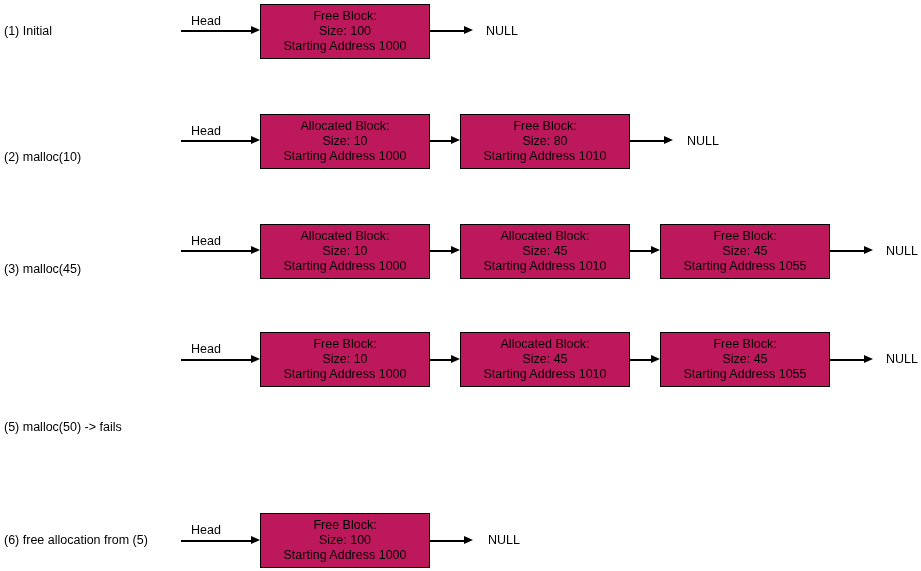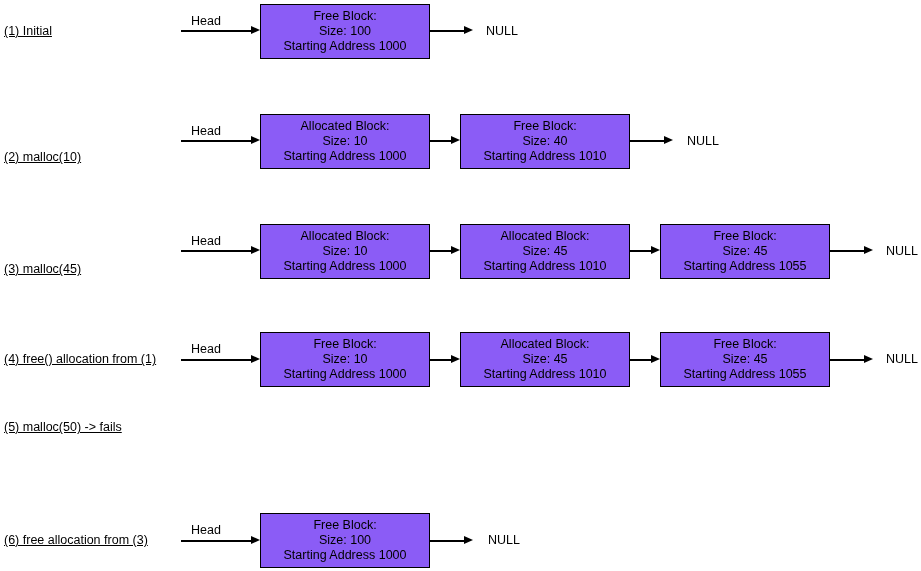--- a/index.html
+++ b/index.html
@@ -2,38 +2,38 @@
 <html><head>
 <meta charset="utf-8">
 <style>
   html,body { margin:0; padding:0; background:#ffffff; }
   .canvas {
     position:relative; width:921px; height:571px; background:#ffffff;
     font-family:"Liberation Sans", sans-serif; font-size:12.5px; color:#000000;
     overflow:hidden;
   }
   .step-label {
-    position:absolute; left:4px; white-space:nowrap; line-height:14px;text-decoration:underline;
+    position:absolute; left:4px; white-space:nowrap; line-height:14px;
   }
   .head-label {
     position:absolute; width:44px; text-align:center; line-height:13px; white-space:nowrap;
   }
   .arrow {
     position:absolute; height:1.5px; background:#000000;
   }
   .arrow::after {
     content:""; position:absolute; right:-9px; top:-3.75px;
     width:0; height:0;
     border-left:9px solid #000000;
     border-top:4.5px solid transparent;
     border-bottom:4.5px solid transparent;
   }
   .node {
     position:absolute; width:170px; height:55px; box-sizing:border-box;
-    border:1.5px solid #000000; background:#8b5cf6;
+    border:1.5px solid #000000; background:#be185d;
     display:flex; flex-direction:column; justify-content:center; align-items:center;
     text-align:center; line-height:15px; white-space:nowrap;
   }
   .null-label {
     position:absolute; white-space:nowrap; line-height:14px;
   }
 </style>
 </head>
 <body>
 
@@ -54,21 +54,21 @@
   <div class="head-label" style="left:184px; top:125px">Head</div>
   <div class="arrow" style="left:181px; top:140px; width:70px"></div>
   <div class="node" style="left:260px; top:114px">
     <div>Allocated Block:</div>
     <div>Size: 10</div>
     <div>Starting Address 1000</div>
   </div>
   <div class="arrow" style="left:430px; top:140px; width:21px"></div>
   <div class="node" style="left:460px; top:114px">
     <div>Free Block:</div>
-    <div>Size: 40</div>
+    <div>Size: 80</div>
     <div>Starting Address 1010</div>
   </div>
   <div class="arrow" style="left:630px; top:140px; width:34px"></div>
   <div class="null-label" style="left:687px; top:134px">NULL</div>
 
   <div class="step-label" style="top:262px">(3) malloc(45)</div>
   <div class="head-label" style="left:184px; top:235px">Head</div>
   <div class="arrow" style="left:181px; top:250px; width:70px"></div>
   <div class="node" style="left:260px; top:224px">
     <div>Allocated Block:</div>
@@ -83,21 +83,20 @@
   </div>
   <div class="arrow" style="left:630px; top:250px; width:21px"></div>
   <div class="node" style="left:660px; top:224px">
     <div>Free Block:</div>
     <div>Size: 45</div>
     <div>Starting Address 1055</div>
   </div>
   <div class="arrow" style="left:830px; top:250px; width:34px"></div>
   <div class="null-label" style="left:886px; top:244px">NULL</div>
 
-  <div class="step-label" style="top:352px">(4) free() allocation from (1)</div>
   <div class="head-label" style="left:184px; top:343px">Head</div>
   <div class="arrow" style="left:181px; top:359px; width:70px"></div>
   <div class="node" style="left:260px; top:332px">
     <div>Free Block:</div>
     <div>Size: 10</div>
     <div>Starting Address 1000</div>
   </div>
   <div class="arrow" style="left:430px; top:359px; width:21px"></div>
   <div class="node" style="left:460px; top:332px">
     <div>Allocated Block:</div>
@@ -108,21 +107,21 @@
   <div class="node" style="left:660px; top:332px">
     <div>Free Block:</div>
     <div>Size: 45</div>
     <div>Starting Address 1055</div>
   </div>
   <div class="arrow" style="left:830px; top:359px; width:34px"></div>
   <div class="null-label" style="left:886px; top:352px">NULL</div>
 
   <div class="step-label" style="top:420px">(5) malloc(50) -&gt; fails</div>
 
-  <div class="step-label" style="top:533px">(6) free allocation from (3)</div>
+  <div class="step-label" style="top:533px">(6) free allocation from (5)</div>
   <div class="head-label" style="left:184px; top:524px">Head</div>
   <div class="arrow" style="left:181px; top:540px; width:70px"></div>
   <div class="node" style="left:260px; top:513px">
     <div>Free Block:</div>
     <div>Size: 100</div>
     <div>Starting Address 1000</div>
   </div>
   <div class="arrow" style="left:430px; top:540px; width:34px"></div>
   <div class="null-label" style="left:488px; top:533px">NULL</div>
 

